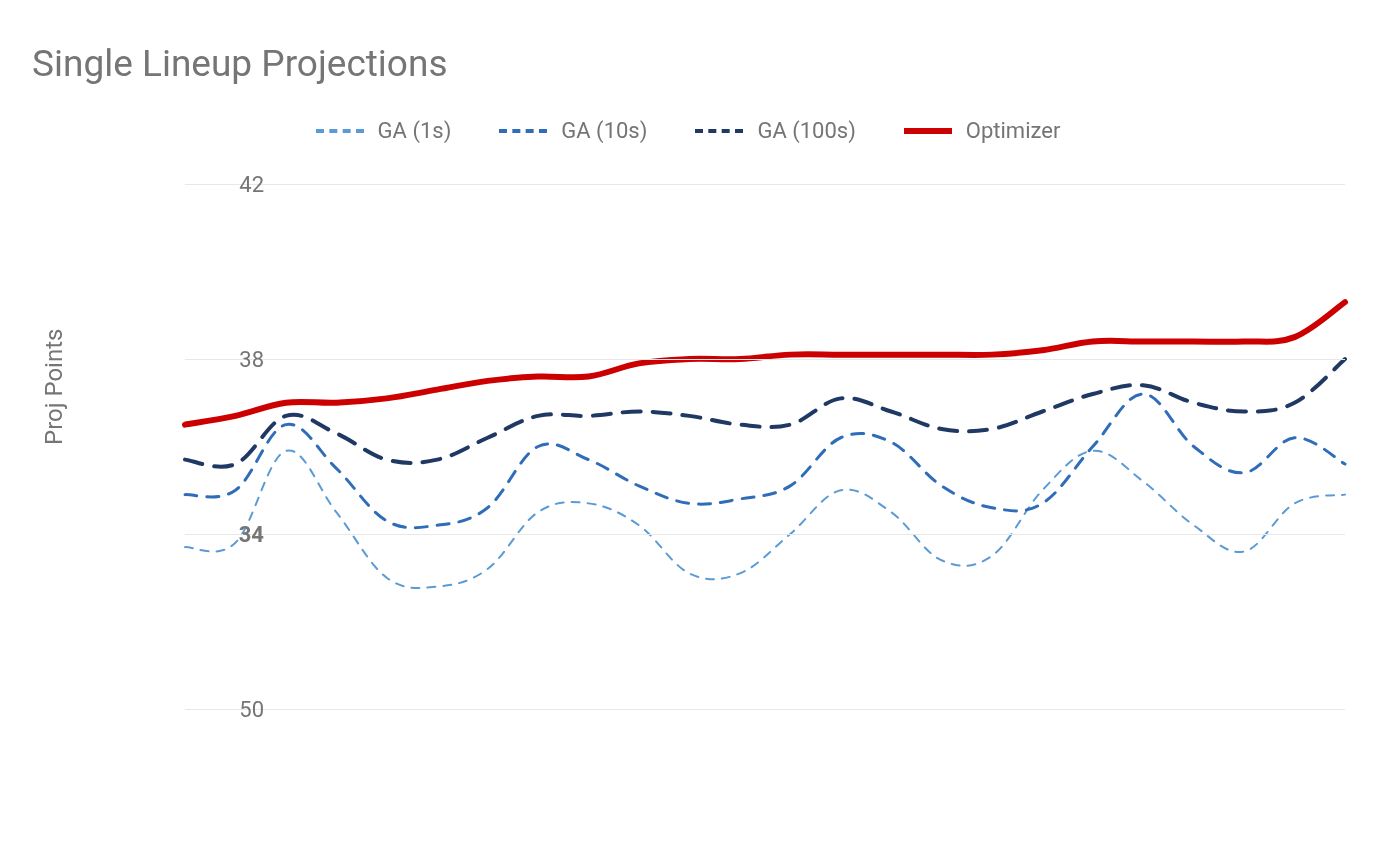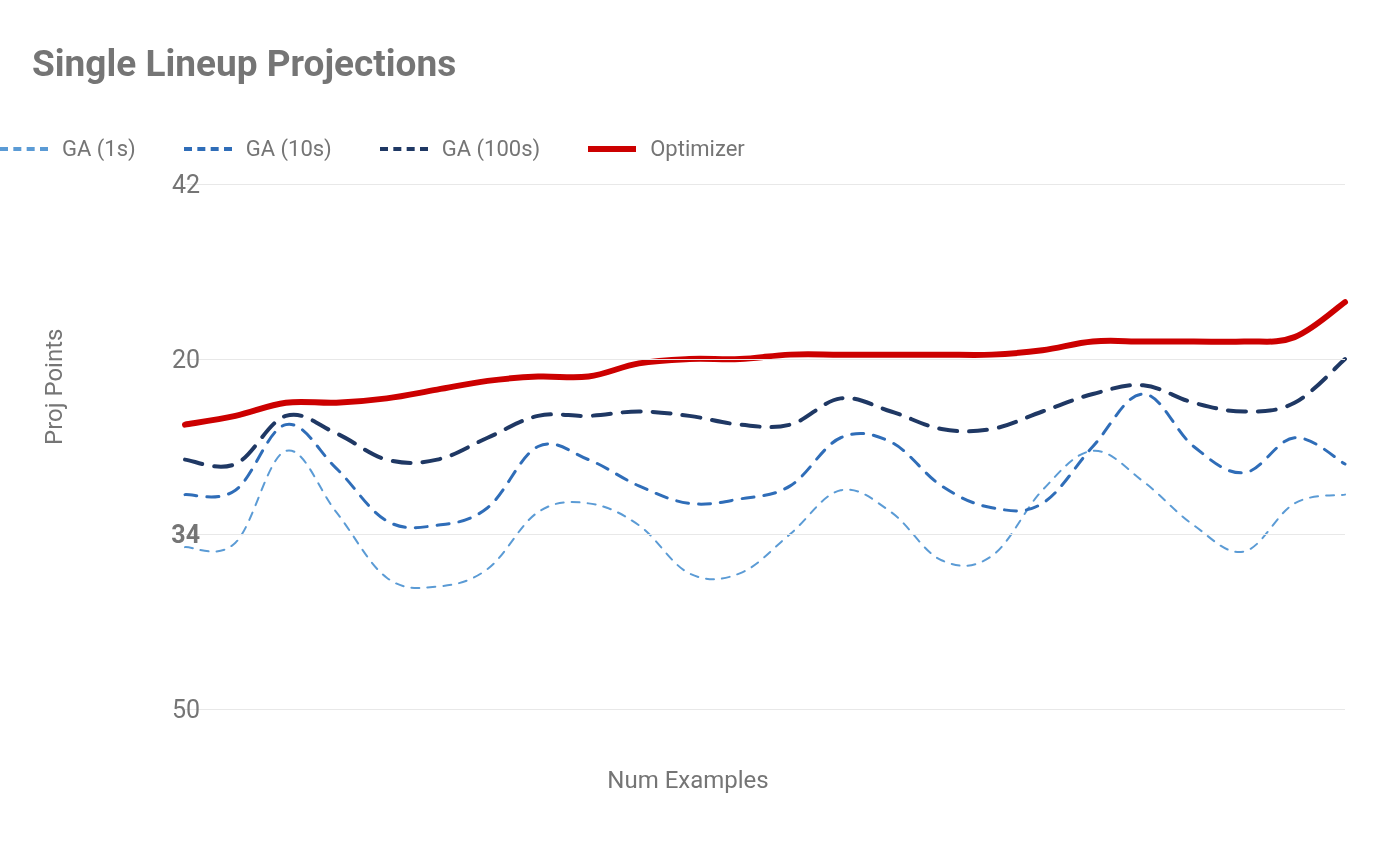--- a/index.html
+++ b/index.html
@@ -16,33 +16,32 @@
     width: 1376px;
     height: 850px;
     box-sizing: border-box;
   }
   .title {
     position: absolute;
     left: 32px;
     top: 42px;
     font-size: 37px;
     color: #757575;
-    font-weight: 700;
+    font-weight: 400;
   }
   .legend {
     position: absolute;
     top: 118px;
     left: 0;
     width: 100%;
     display: flex;
-    justify-content: flex-start;
+    justify-content: center;
     gap: 48px;
     font-size: 22px;
     color: #757575;
-    margin-top: 18px;
   }
   .legend-item {
     display: flex;
     align-items: center;
     gap: 14px;
   }
   .swatch {
     width: 48px;
     height: 0;
   }
@@ -78,22 +77,22 @@
     height: 525px;
   }
   .gridline {
     position: absolute;
     left: 0;
     width: 100%;
     border-top: 1px solid #e8e8e8;
   }
   .ytick {
     position: absolute;
-    right: 1176px;
-    font-size: 25px;
+    right: 1112px;
+    font-size: 22px;
     color: #757575;
     transform: translateY(-50%);
   }
   svg.lines {
     position: absolute;
     left: 0;
     top: 0;
     width: 1160px;
     height: 525px;
     overflow: visible;
@@ -119,32 +118,31 @@
       <span class="swatch swatch-dash" id="sw2" style="border-top-color: rgb(31, 56, 100); border-top-width: 4px;"></span>
       <span>GA (100s)</span>
     </div>
     <div class="legend-item">
       <span class="swatch swatch-solid" id="sw3" style="border-top: 6px solid rgb(204, 0, 0);"></span>
       <span>Optimizer</span>
     </div>
   </div>
 
   <div class="ylabel">Proj Points</div>
-  <div class="xlabel">Num Examples</div>
 
   <div class="plot" id="plot">
     <svg class="lines" id="svg">
         <path d="M 0 363.1249999999999 C 9.078260869565216 362.3374999999999, 32.278260869565216 376.0750000000001, 50.43478260869565 358.7500000000001 C 68.59130434782608 341.4250000000001, 82.71304347826087 272.3875000000001, 100.8695652173913 266.87500000000006 C 119.02608695652172 261.3625, 133.1478260869565 305.2875, 151.30434782608694 328.125 C 169.46086956521737 350.9625, 183.58260869565217 380.36249999999995, 201.7391304347826 393.75 C 219.89565217391302 407.13750000000005, 234.01739130434783 404.07500000000016, 252.17391304347825 402.5000000000001 C 270.3304347826087 400.92500000000007, 284.45217391304345 398.38749999999993, 302.6086956521739 384.9999999999999 C 320.7652173913043 371.61249999999984, 334.88695652173914 339.9375, 353.04347826086956 328.125 C 371.2 316.3125, 385.32173913043476 317.01249999999993, 403.4782608695652 319.3749999999999 C 421.6347826086956 321.73749999999984, 435.75652173913045 328.64999999999986, 453.9130434782609 341.2499999999999 C 472.0695652173913 353.8499999999999, 486.1913043478261 380.71249999999986, 504.3478260869565 389.3749999999999 C 522.5043478260869 398.0374999999999, 536.6260869565218 396.46249999999986, 554.7826086956522 389.3749999999999 C 572.9391304347827 382.2874999999999, 587.0608695652173 364.9625, 605.2173913043478 350 C 623.3739130434782 335.0375, 637.495652173913 310.1875, 655.6521739130434 306.25 C 673.8086956521738 302.3125, 687.9304347826087 315.525, 706.0869565217391 328.125 C 724.2434782608696 340.725, 738.3652173913043 368.37500000000006, 756.5217391304348 376.25000000000006 C 774.6782608695652 384.12500000000006, 788.8 384.475, 806.9565217391304 371.875 C 825.1130434782608 359.275, 839.2347826086956 325.15, 857.391304347826 306.25 C 875.5478260869564 287.35, 889.6695652173913 268.4500000000001, 907.8260869565217 266.87500000000006 C 925.9826086956522 265.3, 940.104347826087 284.1124999999999, 958.2608695652174 297.4999999999999 C 976.4173913043478 310.8874999999999, 990.5391304347826 328.64999999999986, 1008.695652173913 341.2499999999999 C 1026.8521739130435 353.8499999999999, 1040.9739130434782 371.43749999999994, 1059.1304347826087 367.49999999999994 C 1077.2869565217393 363.56249999999994, 1091.4086956521742 329.61249999999984, 1109.5652173913045 319.3749999999999 C 1127.7217391304348 309.13749999999993, 1150.9217391304348 312.20000000000005, 1160 310.62500000000006" fill="none" stroke="#5b9bd5" stroke-width="2" stroke-linecap="round" stroke-linejoin="round" stroke-dasharray="8 8"></path>
         <path d="M 0 310.62500000000006 C 9.078260869565216 309.83750000000003, 32.278260869565216 318.85, 50.43478260869565 306.25 C 68.59130434782608 293.65, 82.71304347826087 244.5625, 100.8695652173913 240.625 C 119.02608695652172 236.6875, 133.1478260869565 267.04999999999995, 151.30434782608694 284.375 C 169.46086956521737 301.70000000000005, 183.58260869565217 326.63750000000016, 201.7391304347826 336.8750000000001 C 219.89565217391302 347.11250000000007, 234.01739130434783 343.61249999999995, 252.17391304347825 341.2499999999999 C 270.3304347826087 338.8874999999998, 284.45217391304345 337.92499999999984, 302.6086956521739 323.7499999999999 C 320.7652173913043 309.57499999999993, 334.88695652173914 271.1625, 353.04347826086956 262.5 C 371.2 253.8375, 385.32173913043476 268.5374999999999, 403.4782608695652 275.6249999999999 C 421.6347826086956 282.71249999999986, 435.75652173913045 293.99999999999994, 453.9130434782609 301.87499999999994 C 472.0695652173913 309.74999999999994, 486.1913043478261 317.0124999999999, 504.3478260869565 319.3749999999999 C 522.5043478260869 321.7374999999999, 536.6260869565218 318.1500000000001, 554.7826086956522 315.0000000000001 C 572.9391304347827 311.85000000000014, 587.0608695652173 312.9, 605.2173913043478 301.87499999999994 C 623.3739130434782 290.8499999999999, 637.495652173913 261.62499999999983, 655.6521739130434 253.74999999999983 C 673.8086956521738 245.87499999999983, 687.9304347826087 249.46249999999992, 706.0869565217391 258.12499999999994 C 724.2434782608696 266.78749999999997, 738.3652173913043 290.06249999999994, 756.5217391304348 301.87499999999994 C 774.6782608695652 313.68749999999994, 788.8 320.5999999999999, 806.9565217391304 323.7499999999999 C 825.1130434782608 326.89999999999986, 839.2347826086956 330.39999999999986, 857.391304347826 319.3749999999999 C 875.5478260869564 308.3499999999999, 889.6695652173913 282.1875, 907.8260869565217 262.5 C 925.9826086956522 242.8125, 940.104347826087 209.9999999999999, 958.2608695652174 209.9999999999999 C 976.4173913043478 209.9999999999999, 990.5391304347826 248.32499999999996, 1008.695652173913 262.5 C 1026.8521739130435 276.675, 1040.9739130434782 290.3250000000001, 1059.1304347826087 288.75000000000006 C 1077.2869565217393 287.175, 1091.4086956521742 255.32499999999985, 1109.5652173913045 253.74999999999983 C 1127.7217391304348 252.1749999999998, 1150.9217391304348 275.2749999999999, 1160 279.99999999999994" fill="none" stroke="#2f6db8" stroke-width="3" stroke-linecap="round" stroke-linejoin="round" stroke-dasharray="12 10"></path>
         <path d="M 0 275.6249999999999 C 9.078260869565216 276.4124999999999, 32.278260869565216 287.87499999999994, 50.43478260869565 279.99999999999994 C 68.59130434782608 272.12499999999994, 82.71304347826087 237.38749999999985, 100.8695652173913 231.8749999999999 C 119.02608695652172 226.36249999999993, 133.1478260869565 241.5000000000001, 151.30434782608694 249.3750000000001 C 169.46086956521737 257.2500000000001, 183.58260869565217 270.8999999999999, 201.7391304347826 275.6249999999999 C 219.89565217391302 280.34999999999985, 234.01739130434783 279.5624999999999, 252.17391304347825 275.6249999999999 C 270.3304347826087 271.6874999999999, 284.45217391304345 261.62499999999983, 302.6086956521739 253.74999999999983 C 320.7652173913043 245.87499999999983, 334.88695652173914 235.8124999999999, 353.04347826086956 231.8749999999999 C 371.2 227.9374999999999, 385.32173913043476 232.66249999999985, 403.4782608695652 231.8749999999999 C 421.6347826086956 231.08749999999992, 435.75652173913045 227.5000000000001, 453.9130434782609 227.5000000000001 C 472.0695652173913 227.5000000000001, 486.1913043478261 229.5124999999999, 504.3478260869565 231.8749999999999 C 522.5043478260869 234.23749999999987, 536.6260869565218 239.04999999999998, 554.7826086956522 240.625 C 572.9391304347827 242.20000000000002, 587.0608695652173 245.35000000000002, 605.2173913043478 240.625 C 623.3739130434782 235.89999999999998, 637.495652173913 216.73749999999993, 655.6521739130434 214.37499999999994 C 673.8086956521738 212.01249999999996, 687.9304347826087 221.9875000000001, 706.0869565217391 227.5000000000001 C 724.2434782608696 233.01250000000013, 738.3652173913043 241.85000000000008, 756.5217391304348 245.00000000000006 C 774.6782608695652 248.15000000000003, 788.8 248.15000000000003, 806.9565217391304 245.00000000000006 C 825.1130434782608 241.85000000000008, 839.2347826086956 233.80000000000015, 857.391304347826 227.5000000000001 C 875.5478260869564 221.20000000000007, 889.6695652173913 214.7249999999999, 907.8260869565217 209.9999999999999 C 925.9826086956522 205.27499999999986, 940.104347826087 199.67500000000004, 958.2608695652174 201.25000000000006 C 976.4173913043478 202.82500000000007, 990.5391304347826 214.02499999999998, 1008.695652173913 218.75 C 1026.8521739130435 223.47500000000002, 1040.9739130434782 227.5000000000001, 1059.1304347826087 227.5000000000001 C 1077.2869565217393 227.5000000000001, 1091.4086956521742 228.20000000000002, 1109.5652173913045 218.75 C 1127.7217391304348 209.29999999999998, 1150.9217391304348 182.875, 1160 175" fill="none" stroke="#1f3864" stroke-width="4" stroke-linecap="round" stroke-linejoin="round" stroke-dasharray="18 12"></path>
         <path d="M 0 240.625 C 9.078260869565216 239.04999999999998, 32.278260869565216 235.8124999999999, 50.43478260869565 231.8749999999999 C 68.59130434782608 227.9374999999999, 82.71304347826087 221.11249999999998, 100.8695652173913 218.75 C 119.02608695652172 216.38750000000002, 133.1478260869565 219.53750000000002, 151.30434782608694 218.75 C 169.46086956521737 217.96249999999998, 183.58260869565217 216.73749999999993, 201.7391304347826 214.37499999999994 C 219.89565217391302 212.01249999999996, 234.01739130434783 208.77500000000015, 252.17391304347825 205.62500000000017 C 270.3304347826087 202.4750000000002, 284.45217391304345 199.23750000000004, 302.6086956521739 196.875 C 320.7652173913043 194.51249999999996, 334.88695652173914 193.28749999999997, 353.04347826086956 192.49999999999994 C 371.2 191.71249999999992, 385.32173913043476 194.86249999999993, 403.4782608695652 192.49999999999994 C 421.6347826086956 190.13749999999996, 435.75652173913045 182.52500000000003, 453.9130434782609 179.37500000000006 C 472.0695652173913 176.22500000000008, 486.1913043478261 175.78750000000002, 504.3478260869565 175 C 522.5043478260869 174.21249999999998, 536.6260869565218 175.78750000000002, 554.7826086956522 175 C 572.9391304347827 174.21249999999998, 587.0608695652173 171.41249999999997, 605.2173913043478 170.62499999999994 C 623.3739130434782 169.83749999999992, 637.495652173913 170.62499999999994, 655.6521739130434 170.62499999999994 C 673.8086956521738 170.62499999999994, 687.9304347826087 170.62499999999994, 706.0869565217391 170.62499999999994 C 724.2434782608696 170.62499999999994, 738.3652173913043 170.62499999999994, 756.5217391304348 170.62499999999994 C 774.6782608695652 170.62499999999994, 788.8 171.41249999999997, 806.9565217391304 170.62499999999994 C 825.1130434782608 169.83749999999992, 839.2347826086956 168.61249999999987, 857.391304347826 166.2499999999999 C 875.5478260869564 163.8874999999999, 889.6695652173913 159.07500000000002, 907.8260869565217 157.50000000000006 C 925.9826086956522 155.9250000000001, 940.104347826087 157.50000000000006, 958.2608695652174 157.50000000000006 C 976.4173913043478 157.50000000000006, 990.5391304347826 157.50000000000006, 1008.695652173913 157.50000000000006 C 1026.8521739130435 157.50000000000006, 1040.9739130434782 158.28750000000008, 1059.1304347826087 157.50000000000006 C 1077.2869565217393 156.71250000000003, 1091.4086956521742 160.21249999999998, 1109.5652173913045 153.125 C 1127.7217391304348 146.03750000000002, 1150.9217391304348 124.4250000000001, 1160 118.12500000000011" fill="none" stroke="#cc0000" stroke-width="6" stroke-linecap="round" stroke-linejoin="round"></path>
       </svg>
   <div class="gridline" style="top: 525px;"></div>
       <div class="gridline" style="top: 350px;"></div>
       <div class="gridline" style="top: 175px;"></div>
       <div class="gridline" style="top: 0px;"></div>
     </div>
 
 <div class="ytick" style="top: 709px;">50</div>
     <div class="ytick" style="top: 534px; font-weight: bold;">34</div>
-    <div class="ytick" style="top: 359px;">20</div>
+    <div class="ytick" style="top: 359px;">38</div>
     <div class="ytick" style="top: 184px;">42</div>
   </div>
 
 </body></html>

